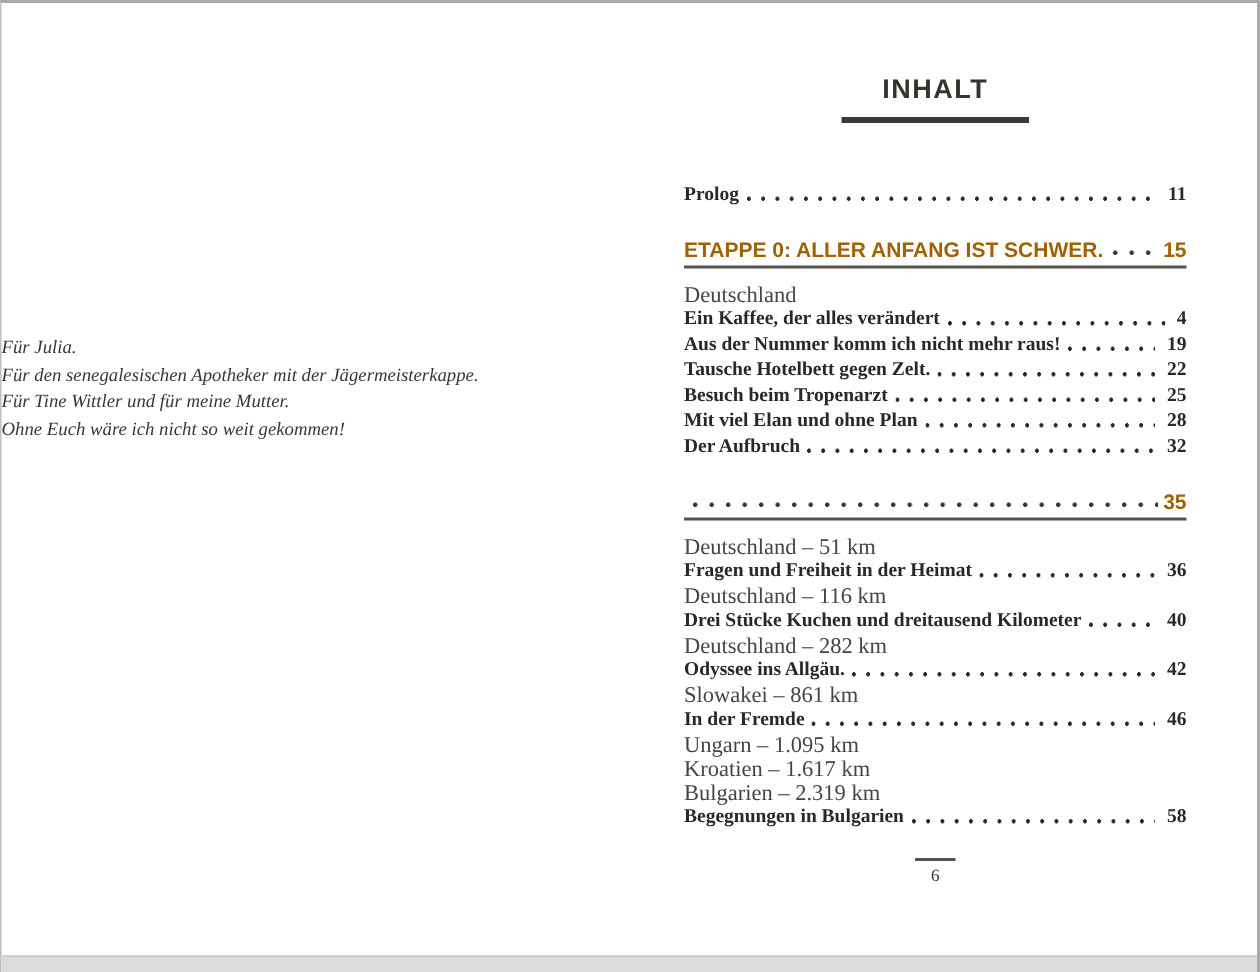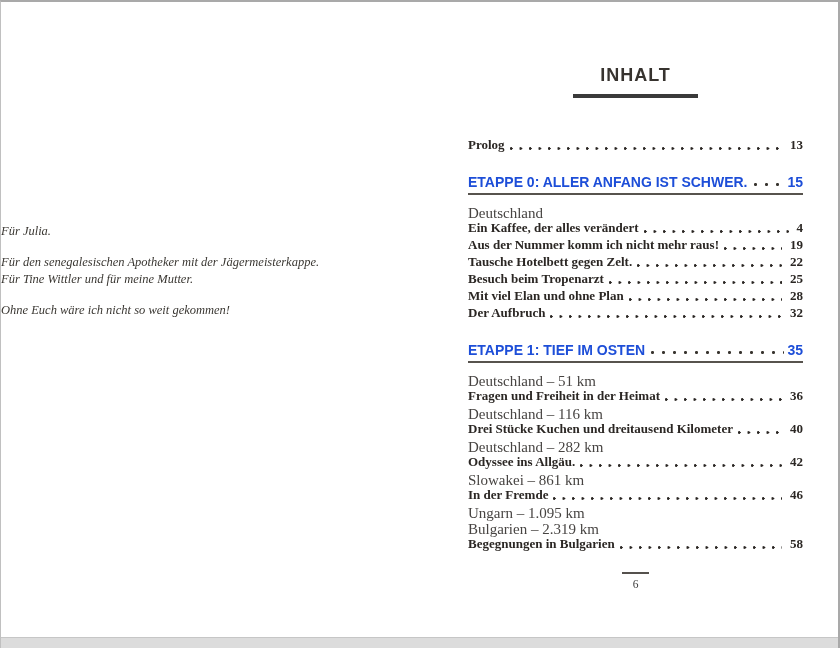--- a/index.html
+++ b/index.html
@@ -22,24 +22,24 @@
   
   .page-left { position: absolute; left: 0; top: 0; width: 432px; }
   .dedication {
     margin-top: 221px;
     text-align: left;
     font-style: italic;
     font-size: 12.5px; line-height: 17px;
     color: #3a3732;
   }
   .dedication p { margin: 0; }
-  .dedication p.gap { margin-top: 14px; }
+  .dedication p.gap { margin-top: 2px; }
 
   
-  .page-right { position: absolute; left: 455px; top: 16px; width: 335px; margin-left: 12px; }
+  .page-right { position: absolute; left: 455px; top: 0; width: 335px; }
   .toc-header { text-align: center; }
   .toc-header h1 {
     margin: 46px 0 0;
     font-family: "Liberation Sans", sans-serif;
     font-weight: bold;
     font-size: 18px; line-height: 22px;
     letter-spacing: 1px;
     color: #37332f;
   }
   .title-rule { width: 125px; height: 4px; background: #3a3a3a; margin: 8px auto 0; }
@@ -64,21 +64,21 @@
     background-image: radial-gradient(circle at 1.3px 1.3px, #2b2724 1.1px, rgba(0,0,0,0) 1.4px);
     background-size: 9.5px 2.6px;
     background-repeat: repeat-x;
   }
 
   .toc-heading {
     margin-top: 21px;
     font-family: "Liberation Sans", sans-serif;
     font-weight: bold;
     font-size: 14px; line-height: 16px;
-    color: #1d4ed8;
+    color: #a16207;
     border-bottom: 2px solid #57534e;
     padding-bottom: 3px;
   }
   .toc-heading .leader {
     height: 3px;
     margin: 0 3px 4px 6px;
     background-image: radial-gradient(circle at 1.5px 1.5px, #38342f 1.3px, rgba(0,0,0,0) 1.65px);
     background-size: 11px 3px;
   }
 
@@ -116,21 +116,21 @@
   <div class="page-right">
     <div class="toc-header">
       <h1>INHALT</h1>
       <div class="title-rule"></div>
     </div>
 
     <div id="toc-list">
         <div class="toc-row row-serif prolog-row">
           <div class="toc-title">Prolog</div>
           <div class="leader"></div>
-          <div class="toc-page">13</div>
+          <div class="toc-page">11</div>
         </div>
         <div class="toc-row toc-heading">
           <div class="toc-title">ETAPPE 0: ALLER ANFANG IST SCHWER.</div>
           <div class="leader"></div>
           <div class="toc-page">15</div>
         </div>
         <div class="entries">
           <div class="entry labeled">
             <div class="entry-label">Deutschland</div>
             <div class="toc-row row-serif">
@@ -169,21 +169,20 @@
           </div>
           <div class="entry">
             <div class="toc-row row-serif">
               <div class="toc-title">Der Aufbruch</div>
               <div class="leader"></div>
               <div class="toc-page">32</div>
             </div>
           </div>
         </div>
         <div class="toc-row toc-heading">
-          <div class="toc-title">ETAPPE 1: TIEF IM OSTEN</div>
           <div class="leader"></div>
           <div class="toc-page">35</div>
         </div>
         <div class="entries">
           <div class="entry labeled">
             <div class="entry-label">Deutschland – 51 km</div>
             <div class="toc-row row-serif">
               <div class="toc-title">Fragen und Freiheit in der Heimat</div>
               <div class="leader"></div>
               <div class="toc-page">36</div>
@@ -210,20 +209,21 @@
             <div class="toc-row row-serif">
               <div class="toc-title">In der Fremde</div>
               <div class="leader"></div>
               <div class="toc-page">46</div>
             </div>
           </div>
           <div class="entry labeled">
             <div class="entry-label">Ungarn – 1.095 km</div>
           </div>
           <div class="entry labeled">
+            <div class="entry-label">Kroatien – 1.617 km</div>
           </div>
           <div class="entry labeled">
             <div class="entry-label">Bulgarien – 2.319 km</div>
             <div class="toc-row row-serif">
               <div class="toc-title">Begegnungen in Bulgarien</div>
               <div class="leader"></div>
               <div class="toc-page">58</div>
             </div>
           </div>
         </div>

